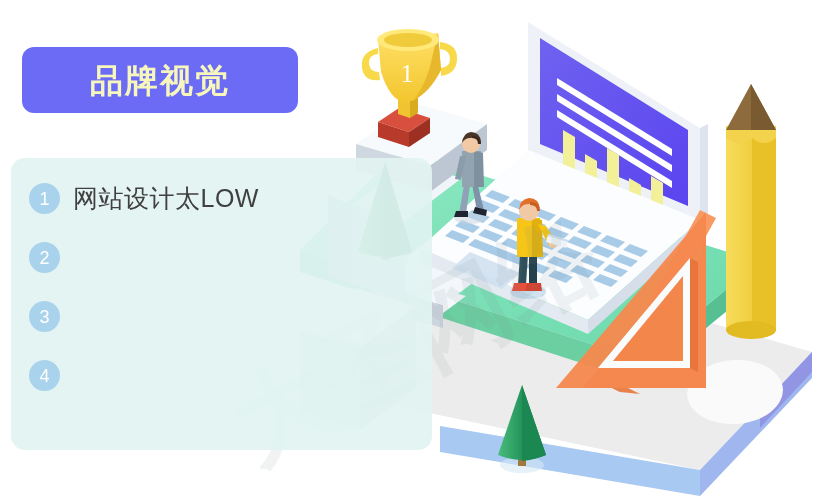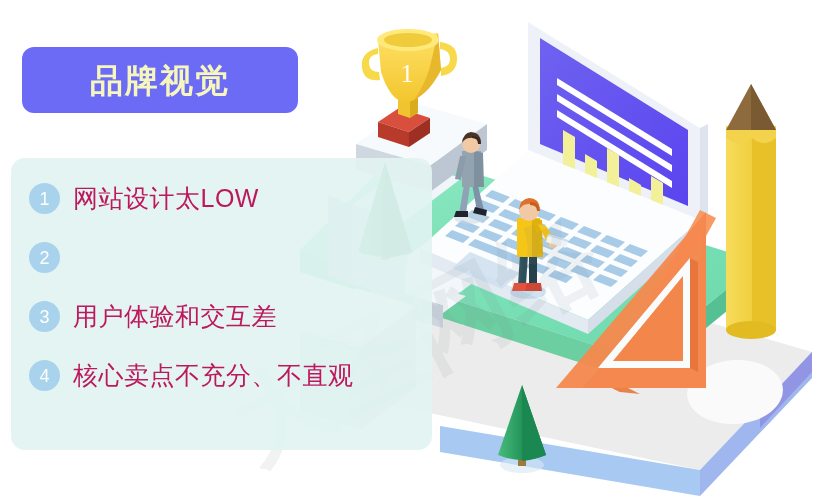--- a/index.html
+++ b/index.html
@@ -64,21 +64,21 @@
     flex:0 0 31px;
     border-radius:50%;
     background:#a9d3ec;
     color:#ffffff;
     display:flex;align-items:center;justify-content:center;
     font-size:18px;
     line-height:1;
     font-weight:normal;
   }
   .row-label{
-    color:#be185d;
+    color:#404040;
     font-size:25px;
     line-height:1;
     white-space:nowrap;
     letter-spacing:0.5px;
   }
 
   
   #watermark{
     position:absolute;
     left:240px;top:300px;
@@ -366,21 +366,19 @@
   <div id="list-items">
     <div class="list-row">
       <span class="badge">1</span>
       <span class="row-label">网站设计太LOW</span>
     </div>
     <div class="list-row">
       <span class="badge">2</span>
     </div>
     <div class="list-row">
       <span class="badge">3</span>
-      <span class="row-label">用户体验和交互差</span>
     </div>
     <div class="list-row">
       <span class="badge">4</span>
-      <span class="row-label">核心卖点不充分、不直观</span>
     </div>
   </div>
 
 </div>
 
 </body></html>

